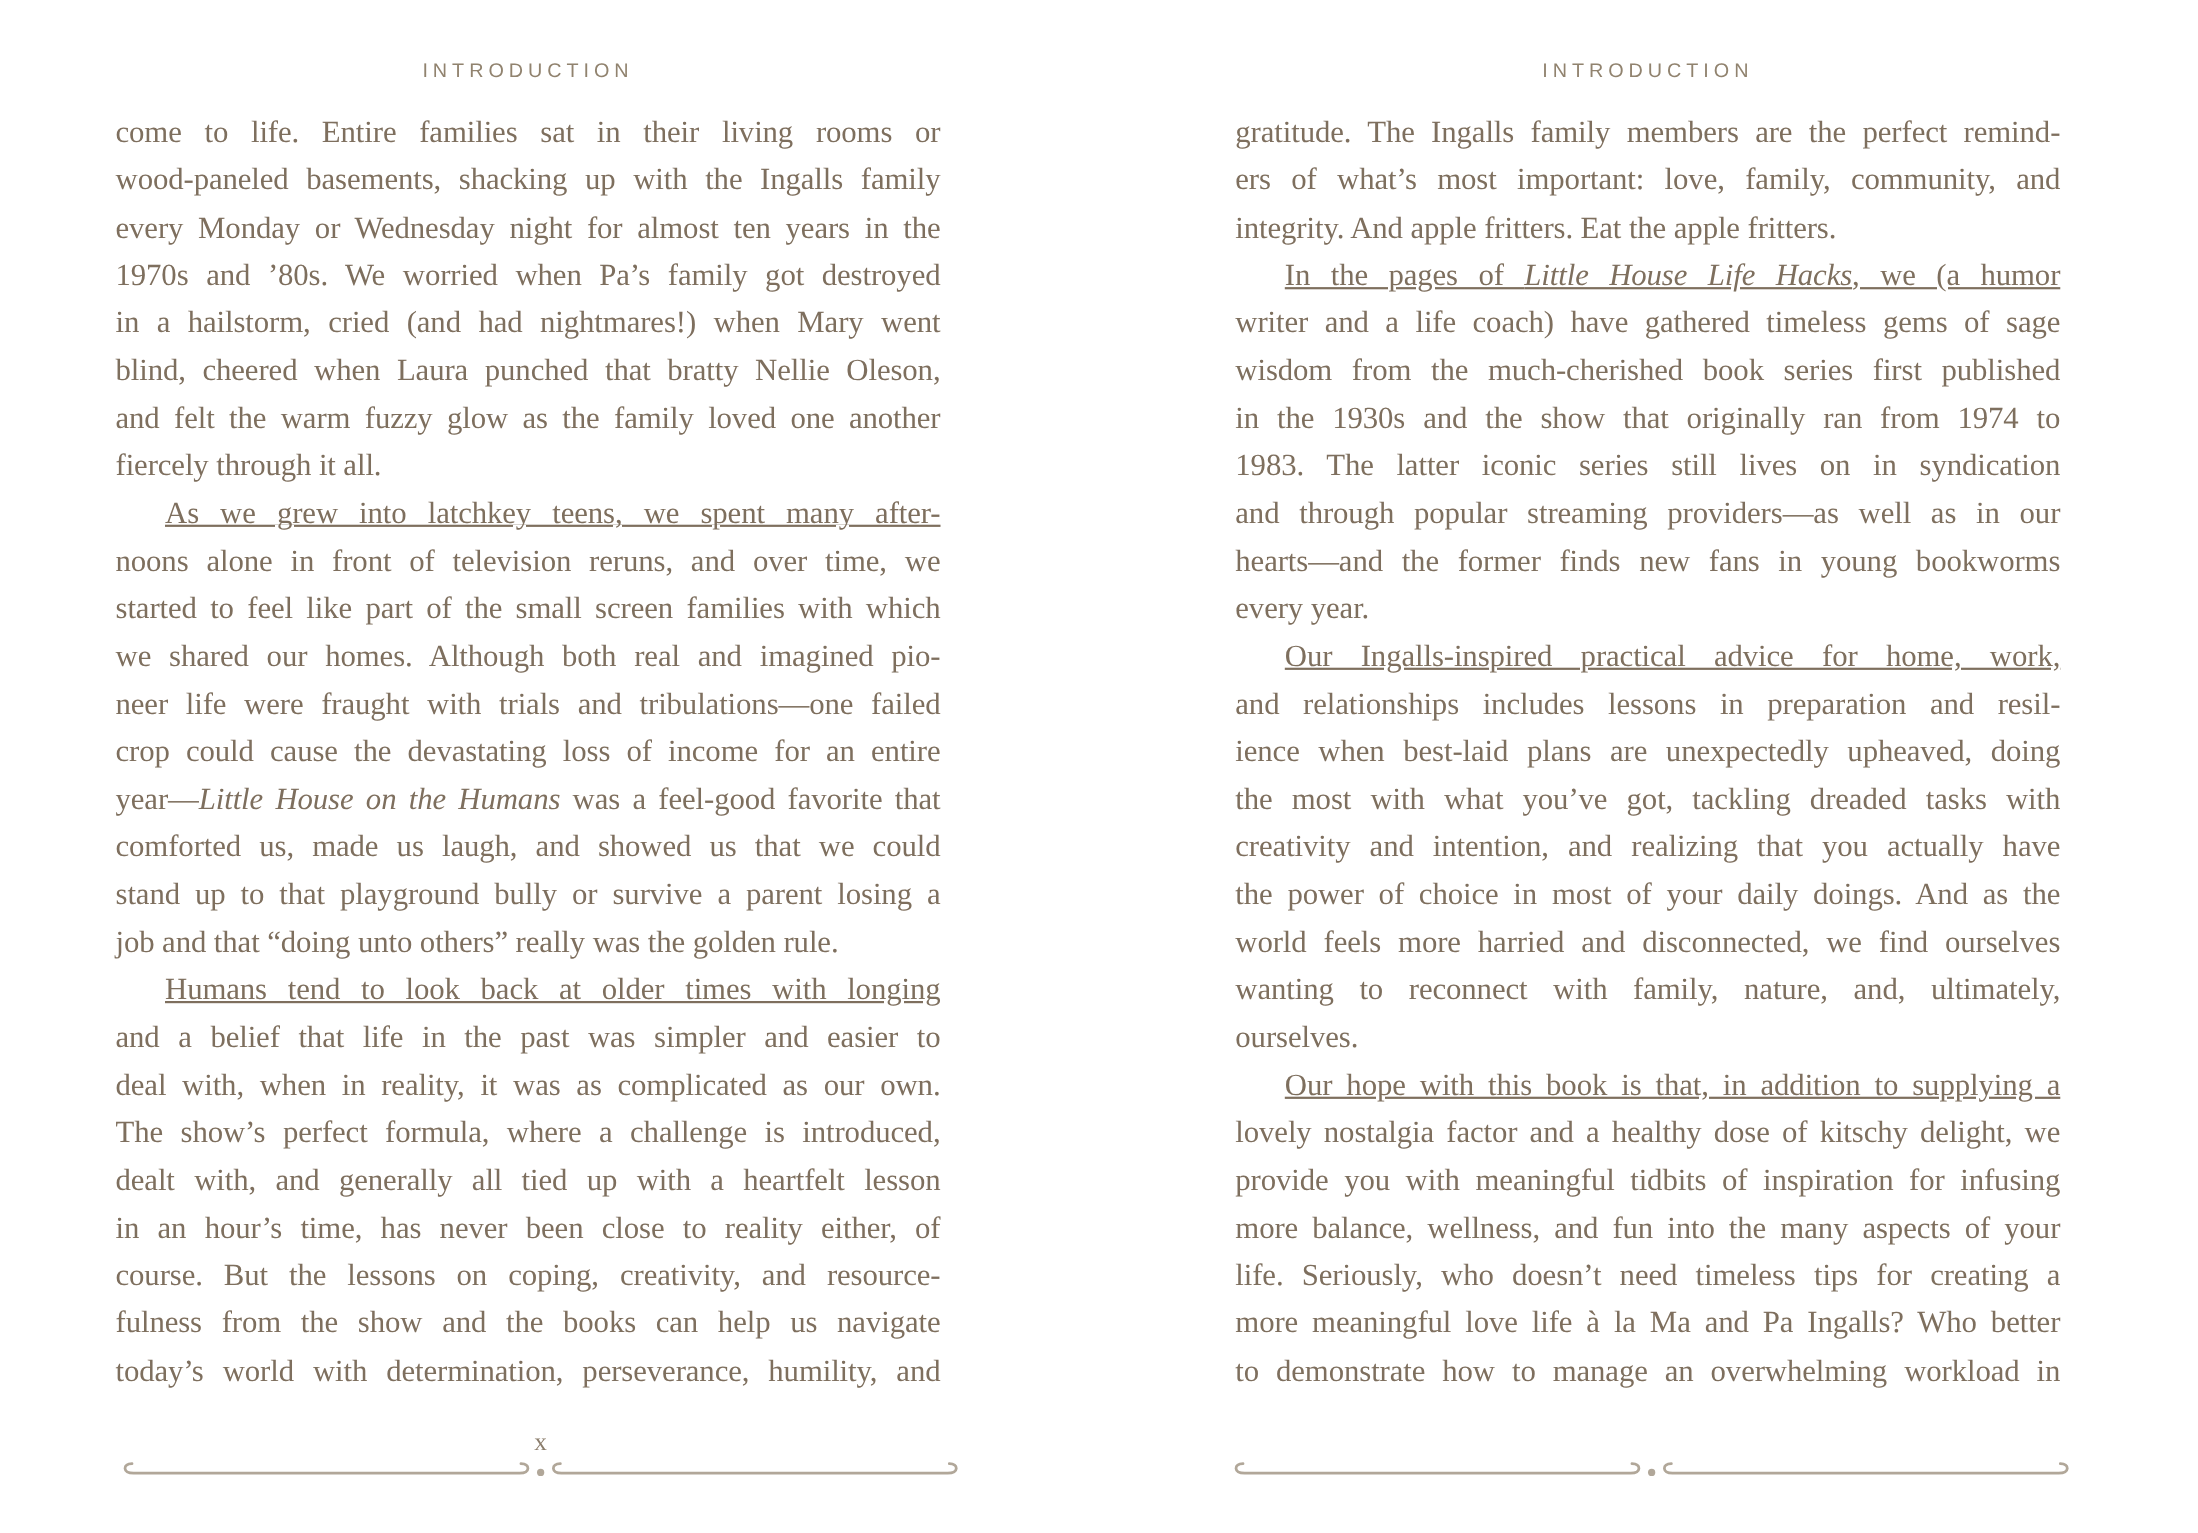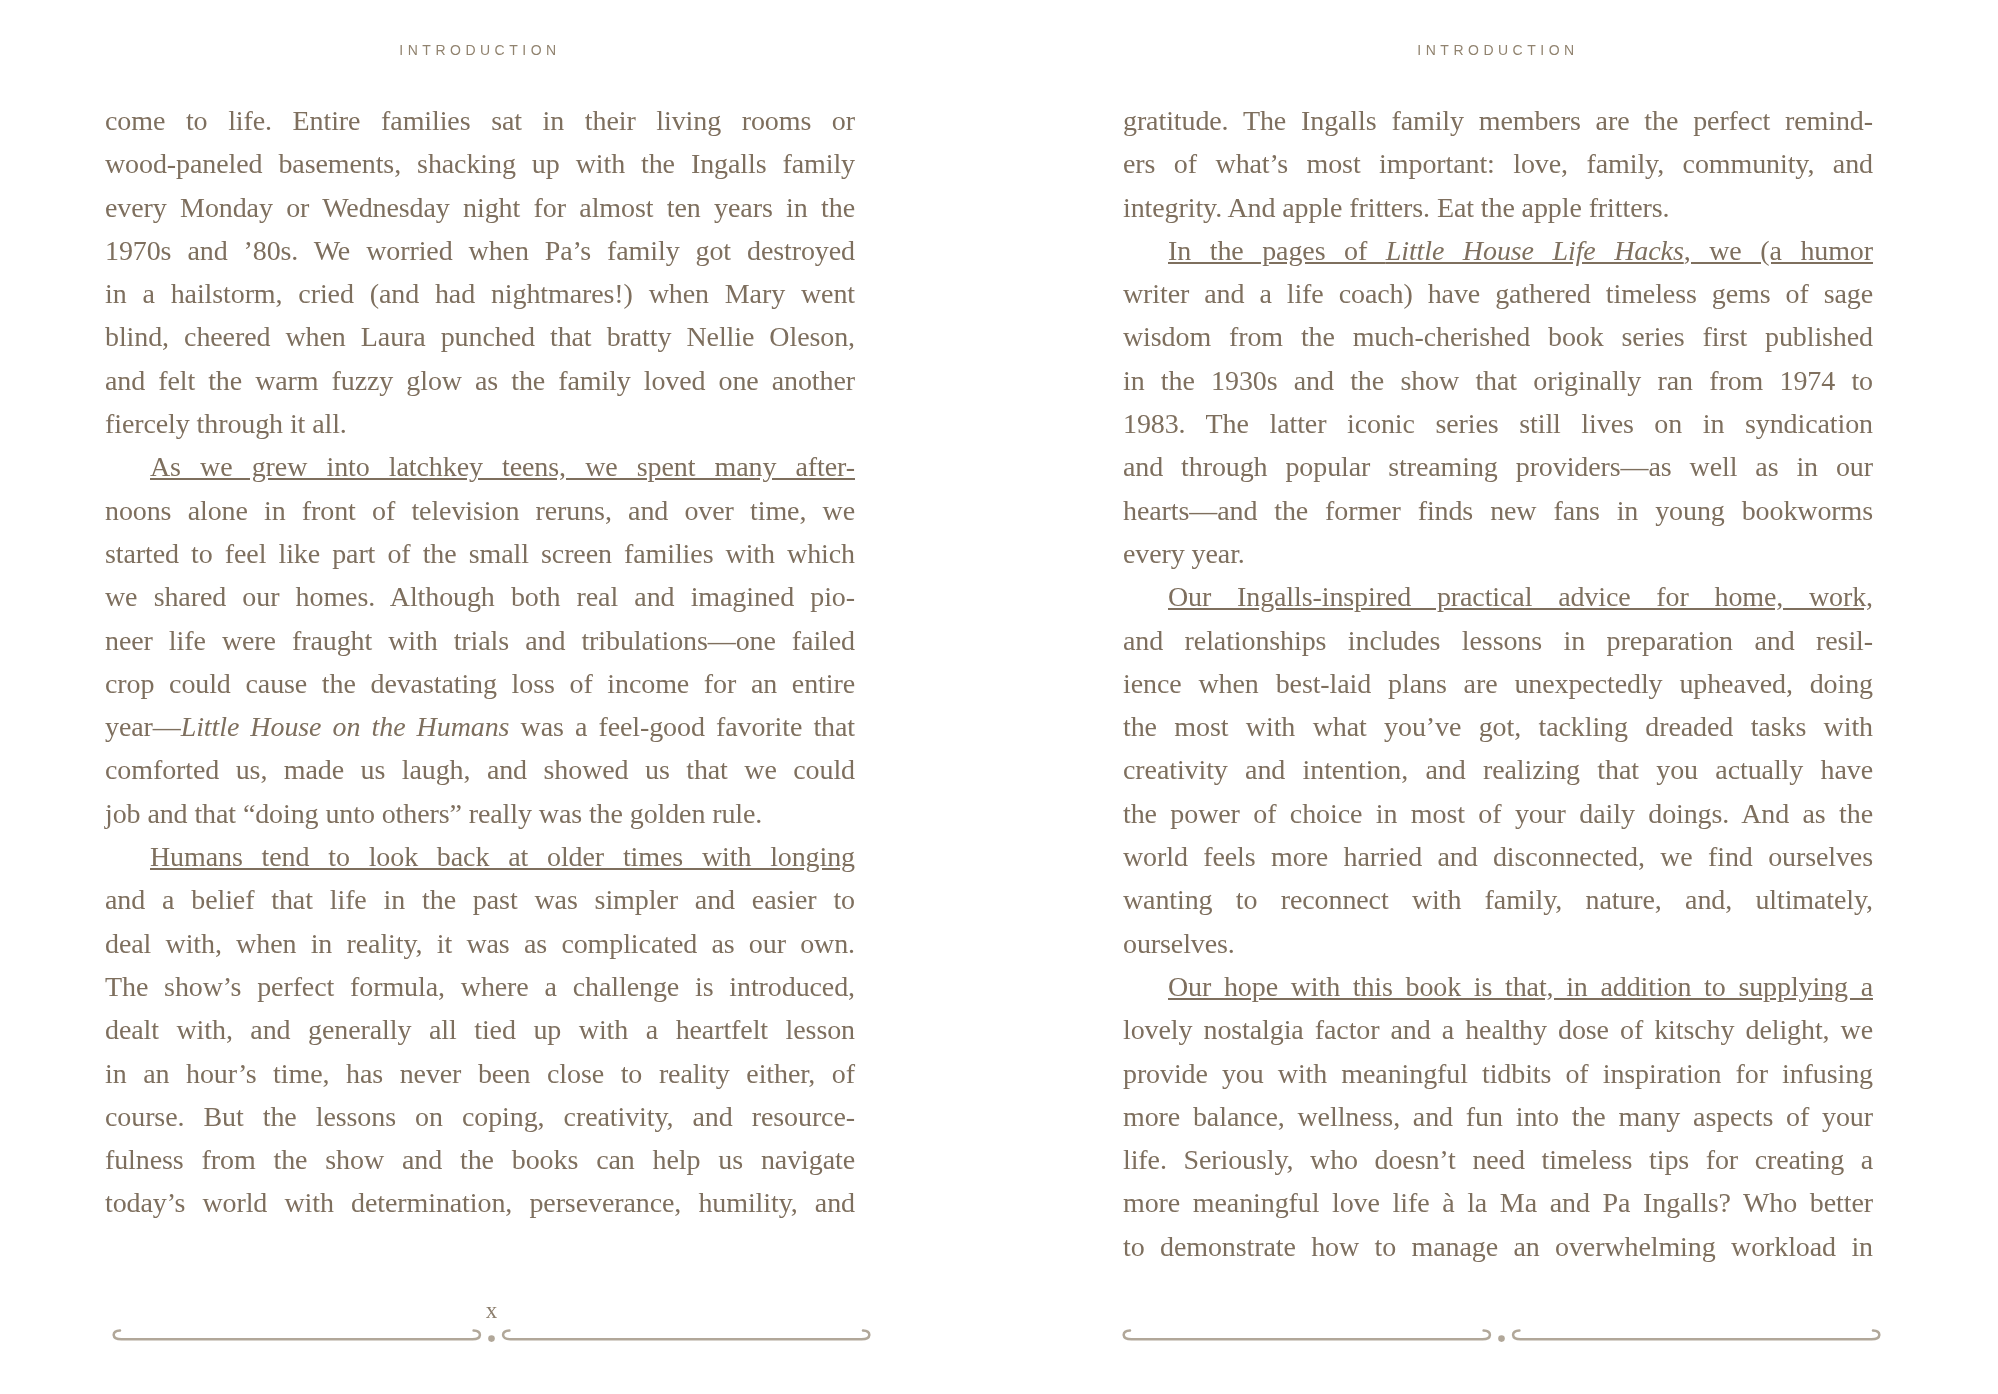--- a/index.html
+++ b/index.html
@@ -8,24 +8,24 @@
     background: var(--color-background, #ffffff);
     font-family: "Liberation Serif", serif;
     overflow: hidden;
   }
   .spread { position: relative; width: 1998px; height: 1394px; }
   .page { position: absolute; top: 0; height: 100%; }
   .page-left  { left: 105px;  width: 750px; }
   .page-right { left: 1123px; width: 750px; }
 
   .running-head {
-    position: absolute; top: 42px; left: 0; right: 0;
+    position: absolute; top: 56px; left: 0; right: 0;
     text-align: center;
     font-family: "Liberation Sans", sans-serif;
-    font-size: 14px; line-height: 17px;
+    font-size: 18px; line-height: 17px;
     letter-spacing: 4.5px;
     color: var(--color-header, #91836f);
   }
 
   .body-text {
     position: absolute; top: 99px; left: 0; width: 750px;
     font-size: 28px; line-height: 43.3px;
     color: var(--color-text, #7e6f5e);
     letter-spacing: -0.1px;
   }
@@ -66,20 +66,21 @@
         <div class="line"><span>and felt the warm fuzzy glow as the family loved one another</span></div>
         <div class="line para-end"><span>fiercely through it all.</span></div>
         <div class="line indent"><span>As we grew into latchkey teens, we spent many after-</span></div>
         <div class="line"><span>noons alone in front of television reruns, and over time, we</span></div>
         <div class="line"><span>started to feel like part of the small screen families with which</span></div>
         <div class="line"><span>we shared our homes. Although both real and imagined pio-</span></div>
         <div class="line"><span>neer life were fraught with trials and tribulations—one failed</span></div>
         <div class="line"><span>crop could cause the devastating loss of income for an entire</span></div>
         <div class="line"><span>year—</span><em>Little House on the Humans</em><span> was a feel-good favorite that</span></div>
         <div class="line"><span>comforted us, made us laugh, and showed us that we could</span></div>
+        <div class="line"><span>stand up to that playground bully or survive a parent losing a</span></div>
         <div class="line para-end"><span>job and that “doing unto others” really was the golden rule.</span></div>
         <div class="line indent"><span>Humans tend to look back at older times with longing</span></div>
         <div class="line"><span>and a belief that life in the past was simpler and easier to</span></div>
         <div class="line"><span>deal with, when in reality, it was as complicated as our own.</span></div>
         <div class="line"><span>The show’s perfect formula, where a challenge is introduced,</span></div>
         <div class="line"><span>dealt with, and generally all tied up with a heartfelt lesson</span></div>
         <div class="line"><span>in an hour’s time, has never been close to reality either, of</span></div>
         <div class="line"><span>course. But the lessons on coping, creativity, and resource-</span></div>
         <div class="line"><span>fulness from the show and the books can help us navigate</span></div>
         <div class="line"><span>today’s world with determination, perseverance, humility, and</span></div>

